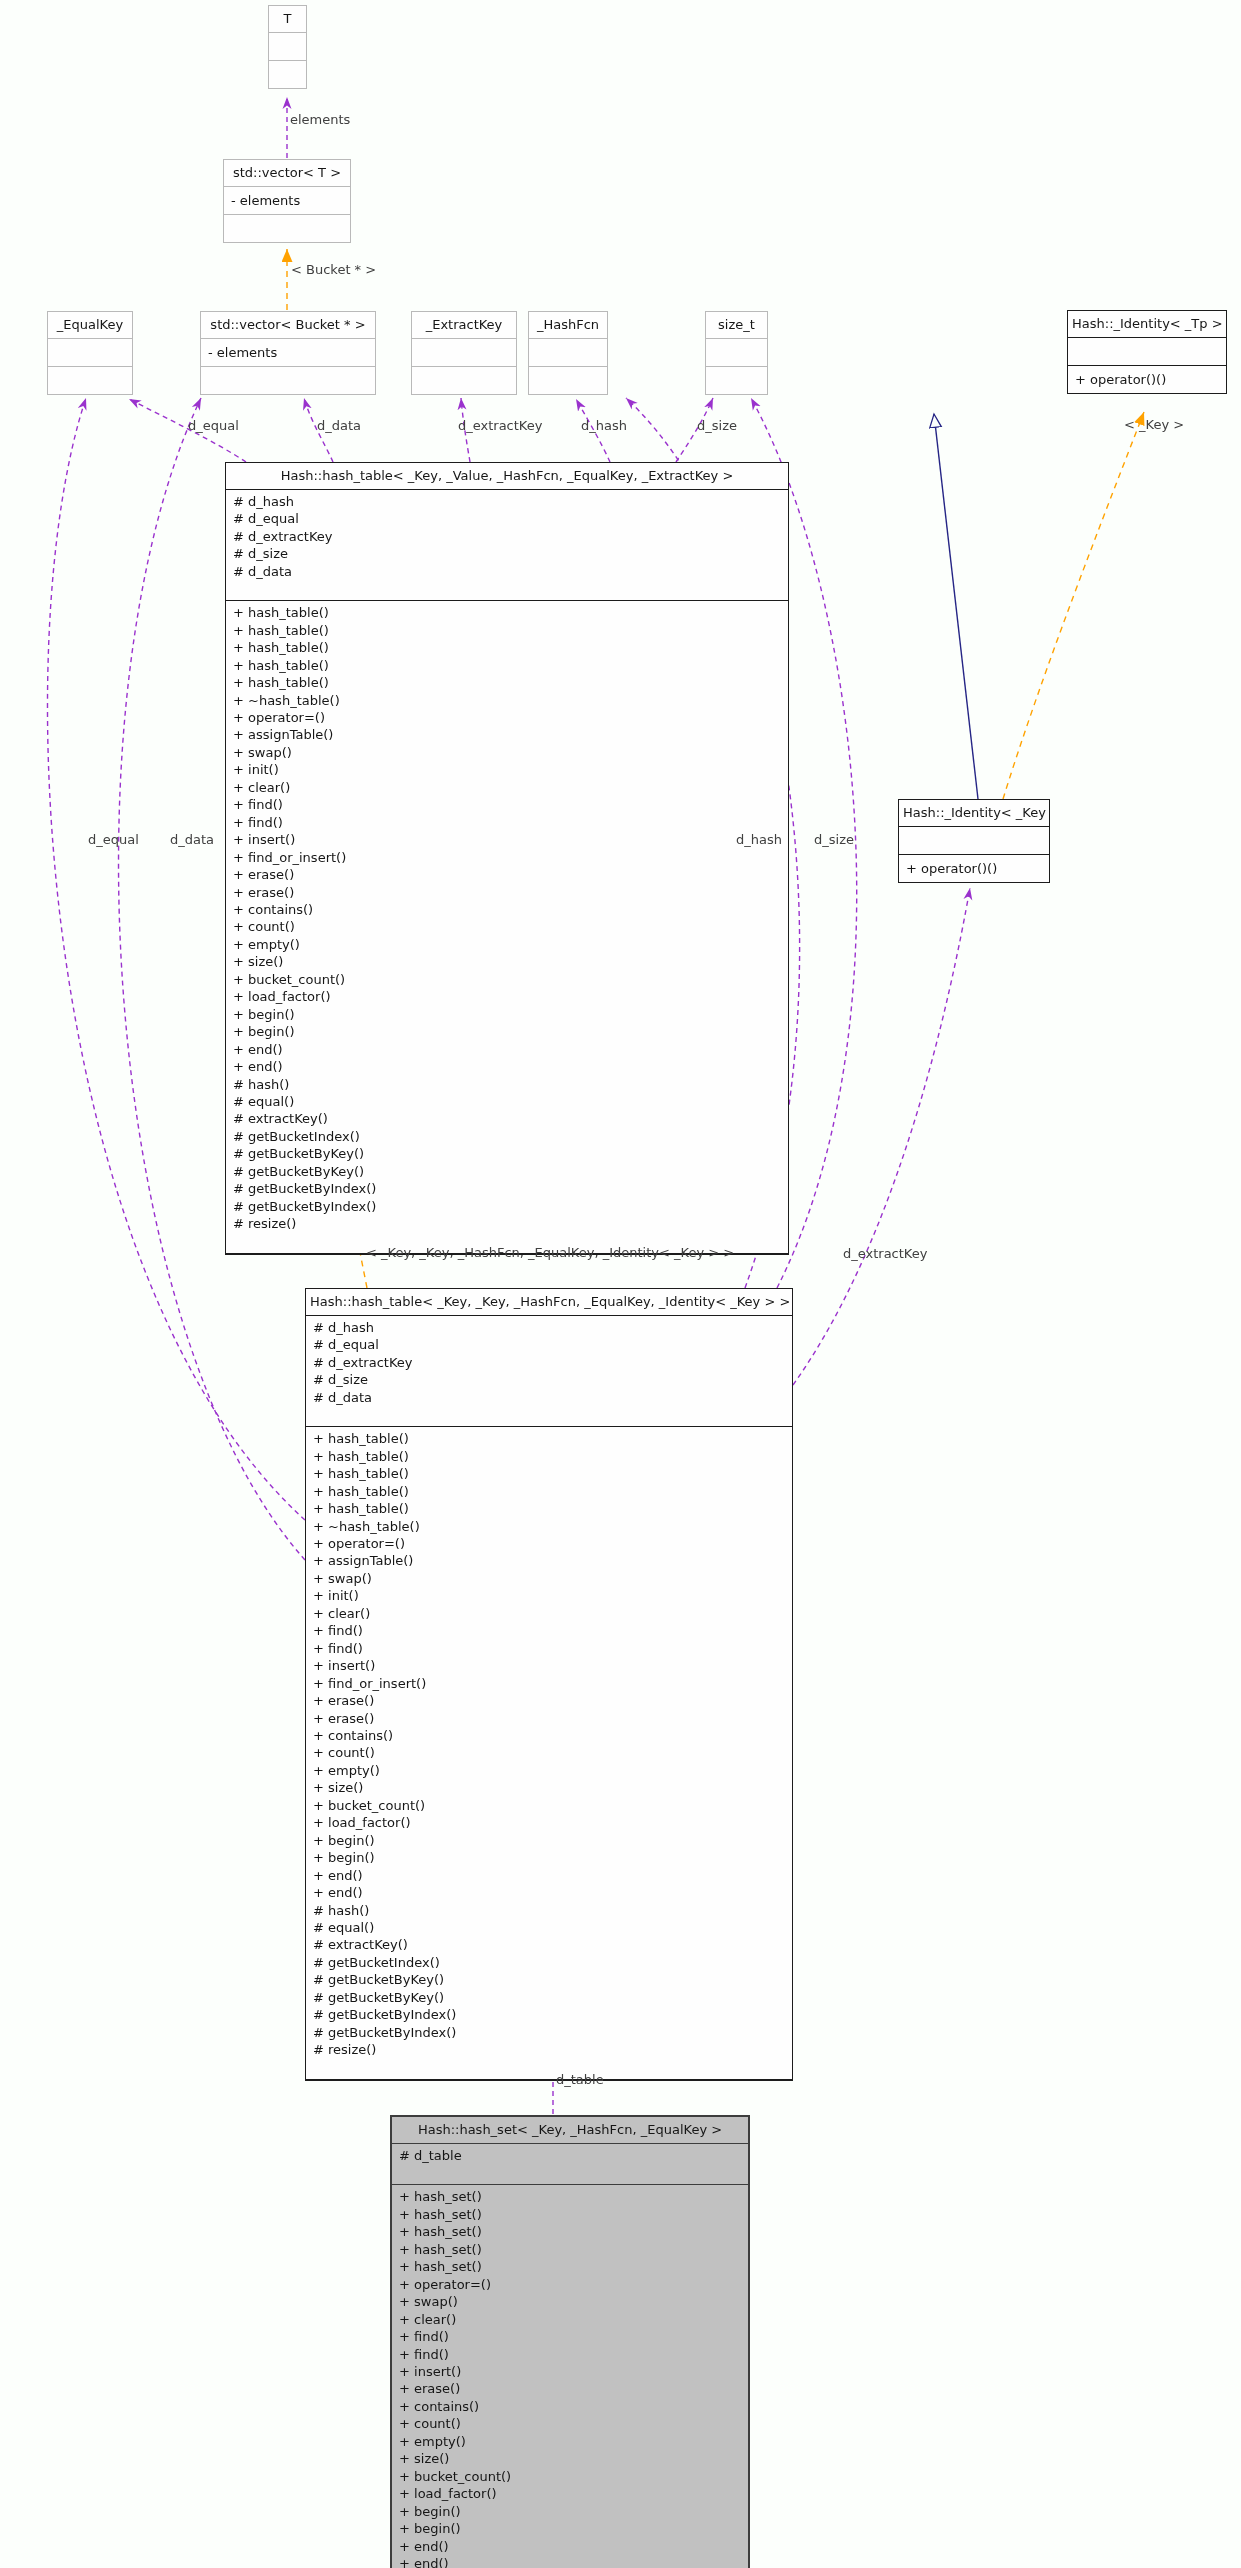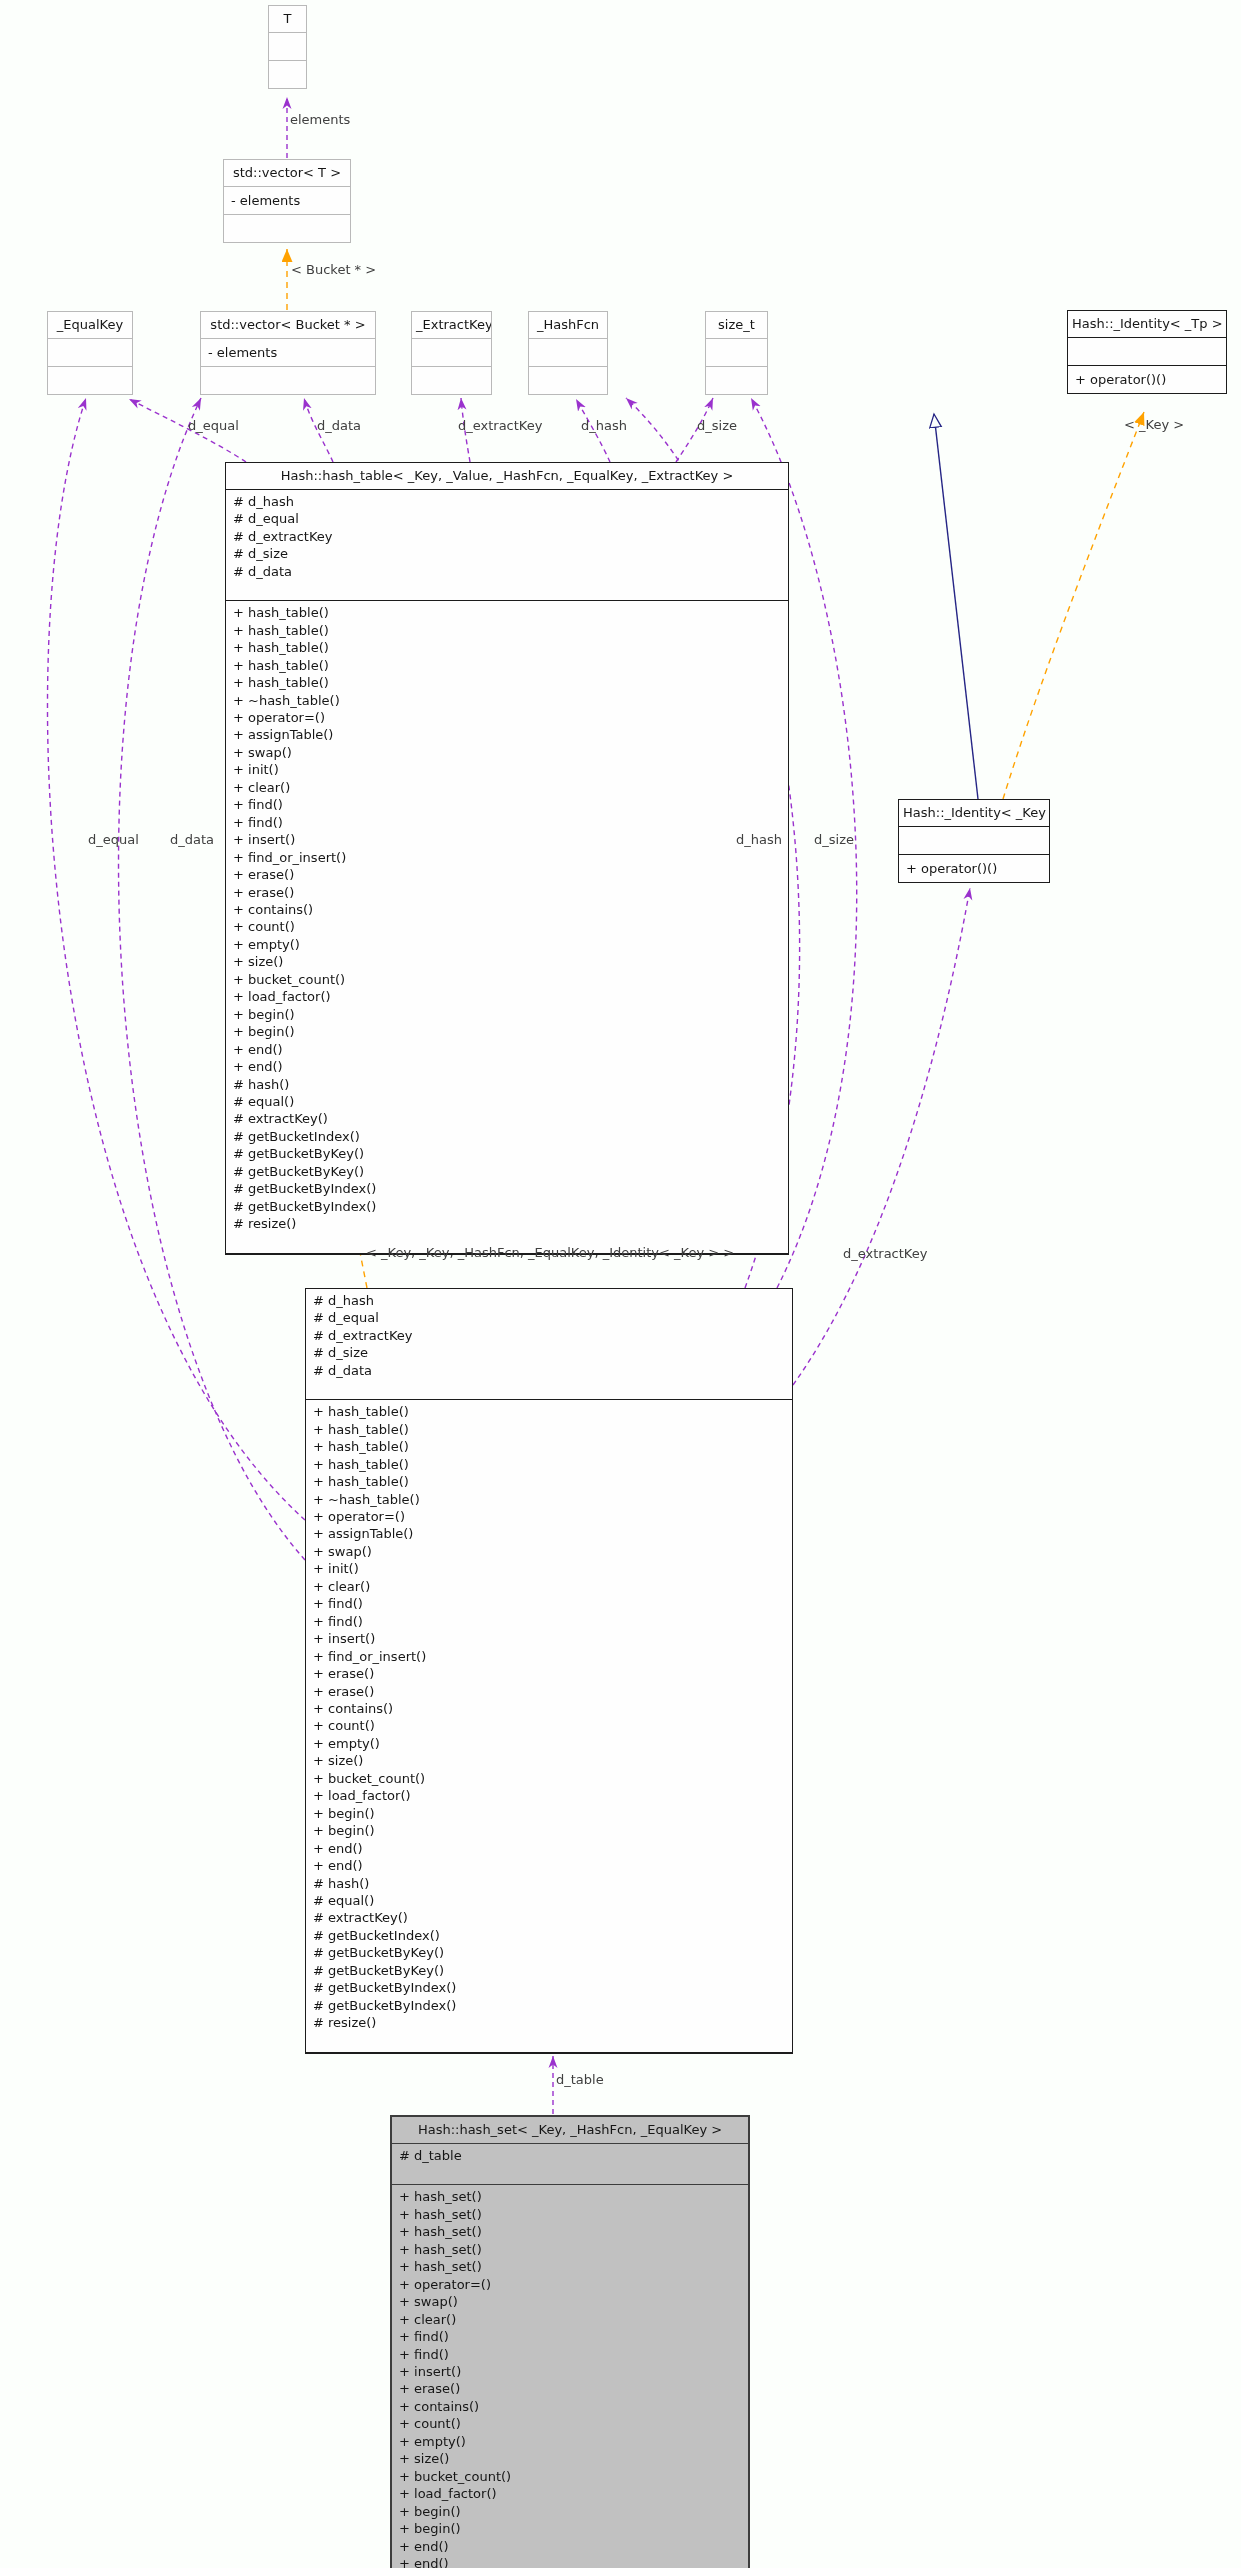--- a/index.html
+++ b/index.html
@@ -20,21 +20,21 @@
   .box .attrs,.box .methods{padding:3px 0 20px 0;border-bottom:1.4px solid var(--bc);}
   .member-line{line-height:17.45px;padding:0 7px;white-space:nowrap;}
 
   .elabel{position:absolute;font-size:13px;color:#404040;white-space:nowrap;}
 
   
   #b-t{left:268px;top:5px;width:39px;}
   #b-vector-t{left:223px;top:159px;width:128px;}
   #b-equalkey{left:47px;top:311px;width:86px;}
   #b-vector-bucket{left:200px;top:311px;width:176px;}
-  #b-extractkey{left:411px;top:311px;width:81px;}
+  #b-extractkey{left:411px;top:311px;width:106px;}
   #b-hashfcn{left:528px;top:311px;width:80px;}
   #b-sizet{left:705px;top:311px;width:63px;}
   #b-unary{left:809px;top:310px;width:236px;}
   #b-identity-tp{left:1067px;top:310px;width:160px;}
   #b-identity-key{left:898px;top:799px;width:152px;}
   #b-table1{left:225px;top:462px;width:564px;}
   #b-table2{left:305px;top:1288px;width:488px;}
   #b-hashset{left:390px;top:2115px;width:360px;}
 
   
@@ -194,20 +194,21 @@
         <div class="member-line"># getBucketIndex()</div>
         <div class="member-line"># getBucketByKey()</div>
         <div class="member-line"># getBucketByKey()</div>
         <div class="member-line"># getBucketByIndex()</div>
         <div class="member-line"># getBucketByIndex()</div>
         <div class="member-line"># resize()</div>
       </div>
   </div>
 
   <div class="box black" id="b-table2">
+    <div class="title">Hash::hash_table&lt; _Key, _Key, _HashFcn, _EqualKey, _Identity&lt; _Key &gt; &gt;</div>
     <div class="attrs">
         <div class="member-line"># d_hash</div>
         <div class="member-line"># d_equal</div>
         <div class="member-line"># d_extractKey</div>
         <div class="member-line"># d_size</div>
         <div class="member-line"># d_data</div>
       </div>
     <div class="methods">
         <div class="member-line">+ hash_table()</div>
         <div class="member-line">+ hash_table()</div>

